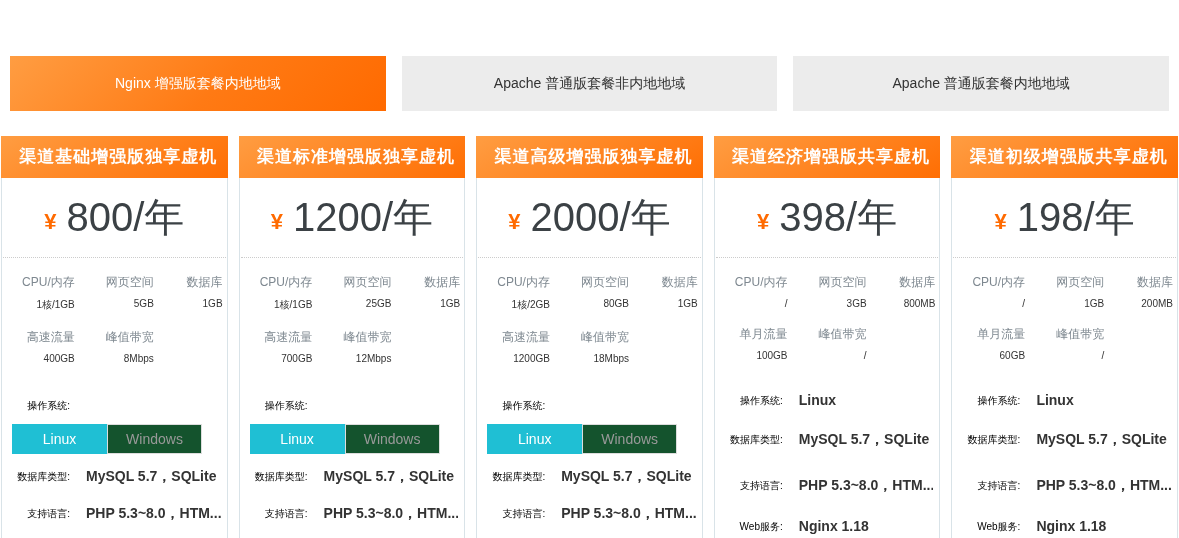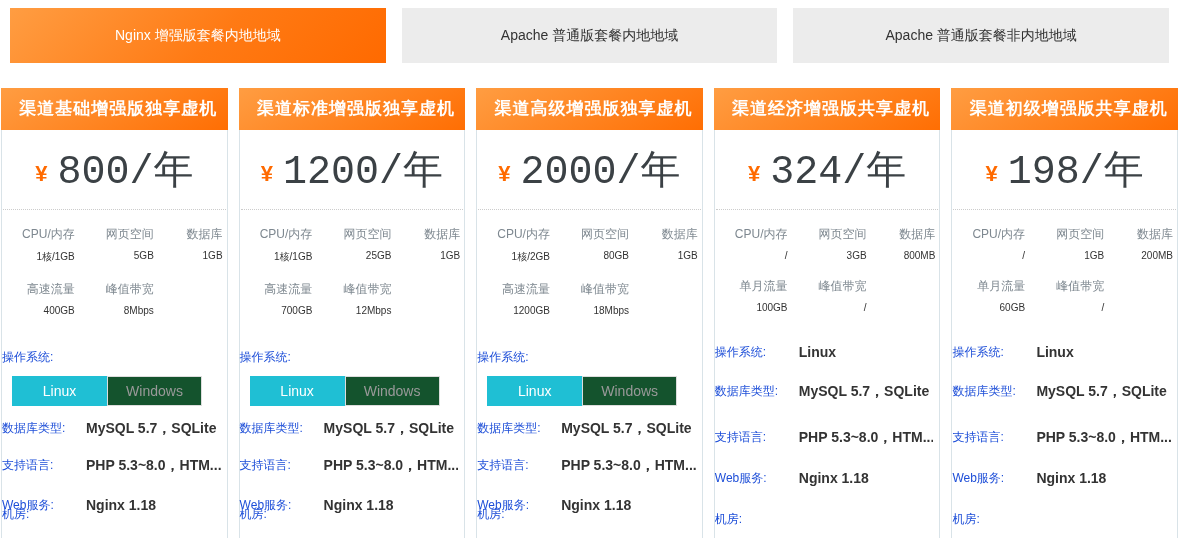--- a/index.html
+++ b/index.html
@@ -2,21 +2,21 @@
 <html><head>
 <meta charset="utf-8">
 <style>
   * { box-sizing: border-box; }
   html, body { margin: 0; padding: 0; }
   body {
     width: 1179px; height: 538px; overflow: hidden; background: #fff;
     font-family: "Liberation Sans", "DejaVu Sans", sans-serif;
   }
   
-  .tabs { display: flex; gap: 16px; padding: 8px 10px 0 10px; }
+  .tabs { display: flex; gap: 16px; padding: 8px 10px 0 10px; margin-top: 48px; }
   .tab {
     flex: 1; height: 55px; background: #ececec; color: #333;
     font-size: 14px; display: flex; align-items: center; justify-content: center;
     cursor: pointer; white-space: nowrap;
   }
   .tab.active {
     background: linear-gradient(135deg, #ff9d42 0%, #ff7a14 55%, #ff6a00 100%);
     color: #fff;
   }
   
@@ -29,34 +29,34 @@
     height: 42px; line-height: 42px; text-align: center; color: #fff;
     font-size: 17px; font-weight: bold; letter-spacing: 1px;
     background: linear-gradient(150deg, #ff9d42 0%, #ff6e03 100%);
     margin: -1px -1px 0 -1px; white-space: nowrap; overflow: hidden; padding-left: 8px;
   }
   .price {
     height: 80px; display: flex; align-items: center; justify-content: center;
     border-bottom: 1px dotted #cccccc; margin: 0 1px;
   }
   .yen { color: #ff6a00; font-size: 22px; font-weight: bold; margin-right: 10px; margin-top: 8px; }
-  .amount { font-size: 40px; color: #3b4145; font-weight: 400; white-space: nowrap; font-family: Liberation Mono, monospace; }
+  .amount { font-size: 40px; color: #3b4145; font-weight: 400; white-space: nowrap; }
   
   .specs {
     display: grid; grid-template-columns: 1fr 1.15fr 1fr;
     padding: 16px 4px 6px 4px; text-align: right; row-gap: 5px;
   }
   .s-label { font-size: 12px; color: #7e8890; white-space: nowrap; }
   .s-value { font-size: 10px; color: #333; padding-top: 2px; white-space: nowrap; }
   .s-label.r2 { margin-top: 12px; }
   
   .drow { display: flex; padding-right: 6px; }
   .dlabel {
-    width: 68px; min-width: 68px; 
-    font-size: 12px; color: #1d4ed8; line-height: 19px;
+    width: 68px; min-width: 68px; text-align: right;
+    font-size: 10px; color: #000000; line-height: 19px;
   }
   .dvalue {
     margin-left: 16px; font-size: 14px; font-weight: bold; color: #333;
     line-height: 19px; white-space: nowrap; overflow: hidden; flex: 1;
   }
   .drow.os-head { margin-top: 26px; }
   .os-toggle { margin: 9px 0 0 10px; display: flex; }
   .os-btn {
     width: 95px; height: 30px; font-size: 14px; cursor: pointer;
     font-family: inherit; padding: 0;
@@ -71,22 +71,22 @@
   .no-toggle .drow.db       { margin-top: 20px; }
   .no-toggle .drow.lang     { margin-top: 27px; }
   .no-toggle .drow.web      { margin-top: 22px; }
   .no-toggle .drow.jifang   { margin-top: 22px; }
 </style>
 </head>
 <body>
 
 <div class="tabs">
   <div class="tab active">Nginx 增强版套餐内地地域</div>
+  <div class="tab">Apache 普通版套餐非内地地域</div>
   <div class="tab">Apache 普通版套餐内地地域</div>
-  <div class="tab">Apache 普通版套餐非内地地域</div>
 </div>
 
 <div class="cards">
 
   <div class="card with-toggle">
     <div class="card-header">渠道基础增强版独享虚机</div>
     <div class="price">
       <span class="yen">¥</span>
       <span class="amount"><span>800</span><span>/年</span></span>
     </div>
@@ -216,21 +216,21 @@
     <div class="drow jifang">
       <div class="dlabel">机房:</div>
       <div class="dvalue"></div>
     </div>
   </div>
 
   <div class="card no-toggle">
     <div class="card-header">渠道经济增强版共享虚机</div>
     <div class="price">
       <span class="yen">¥</span>
-      <span class="amount"><span>324</span><span>/年</span></span>
+      <span class="amount"><span>398</span><span>/年</span></span>
     </div>
     <div class="specs">
       <div class="s-label">CPU/内存</div>
       <div class="s-label">网页空间</div>
       <div class="s-label">数据库</div>
       <div class="s-value">/</div>
       <div class="s-value">3GB</div>
       <div class="s-value">800MB</div>
       <div class="s-label r2">单月流量</div>
       <div class="s-label r2">峰值带宽</div>

